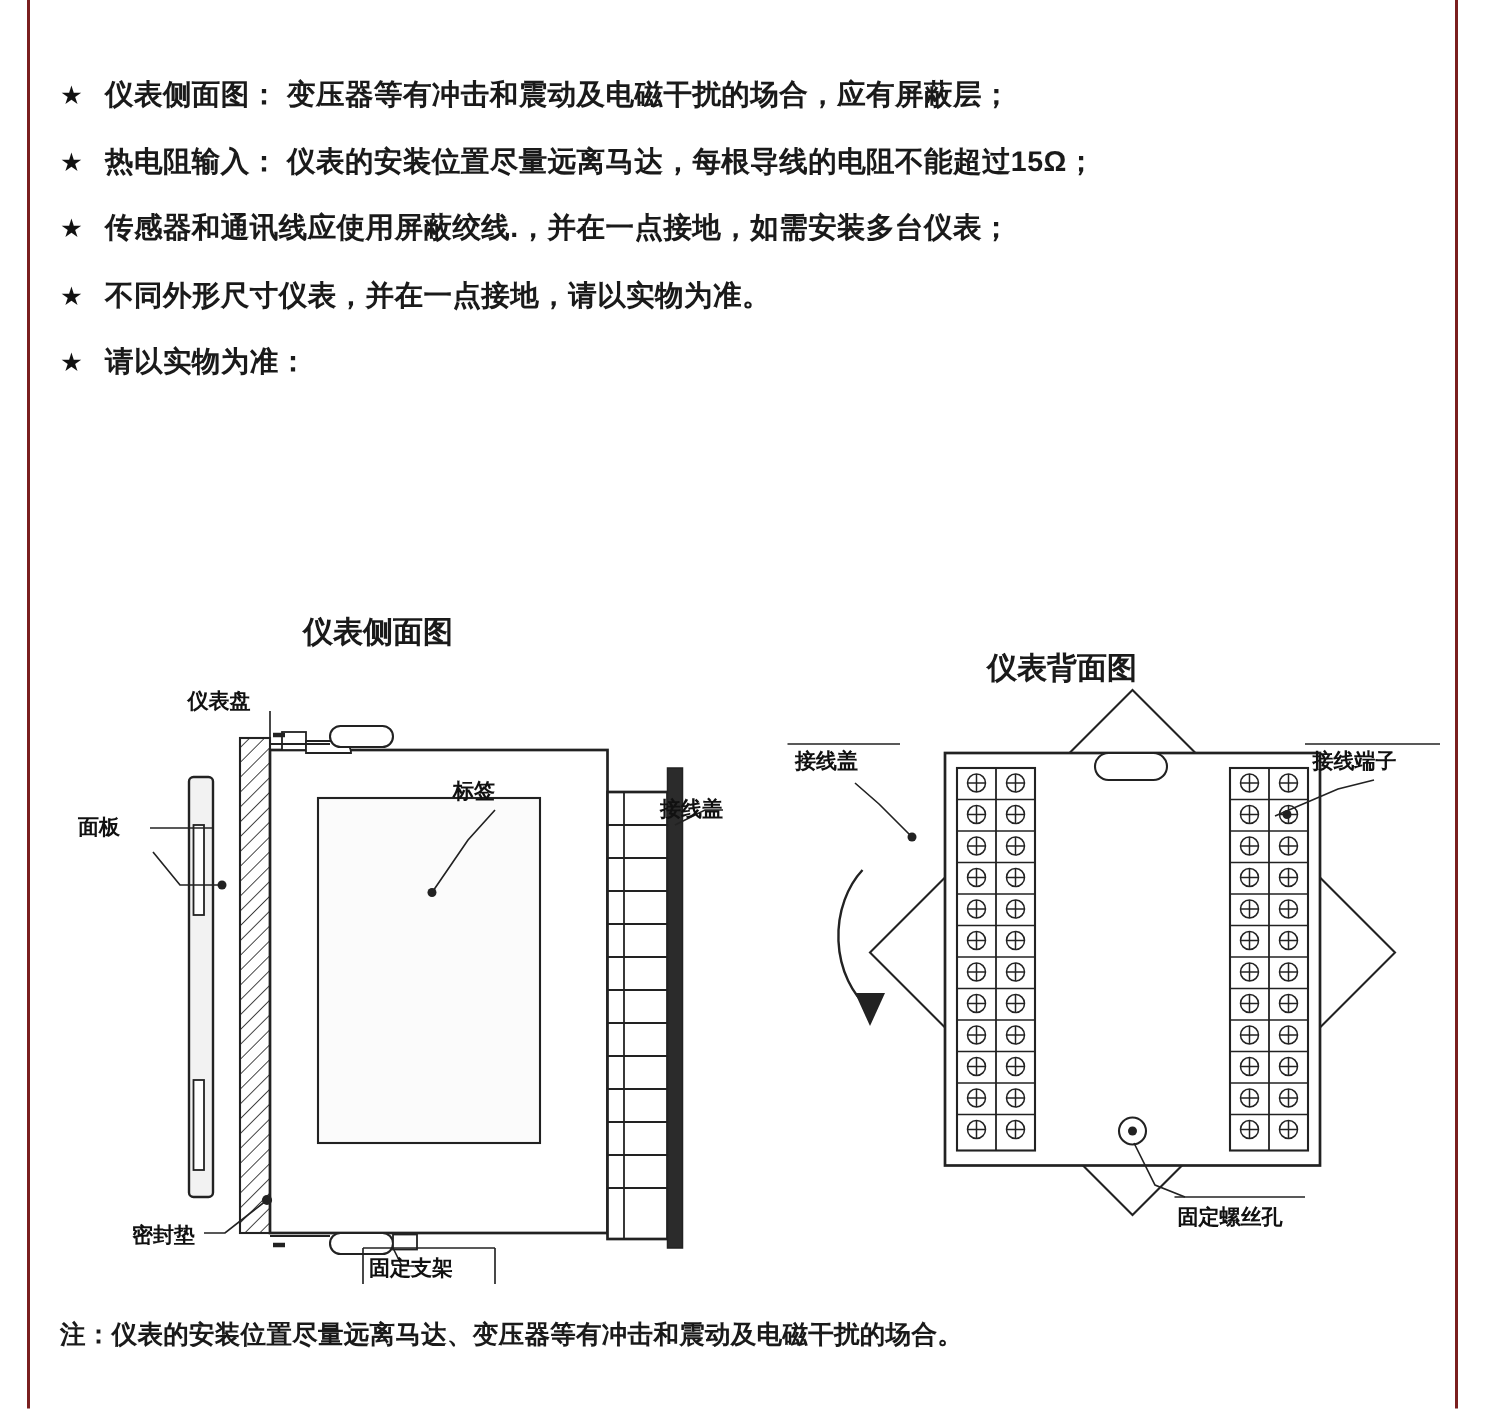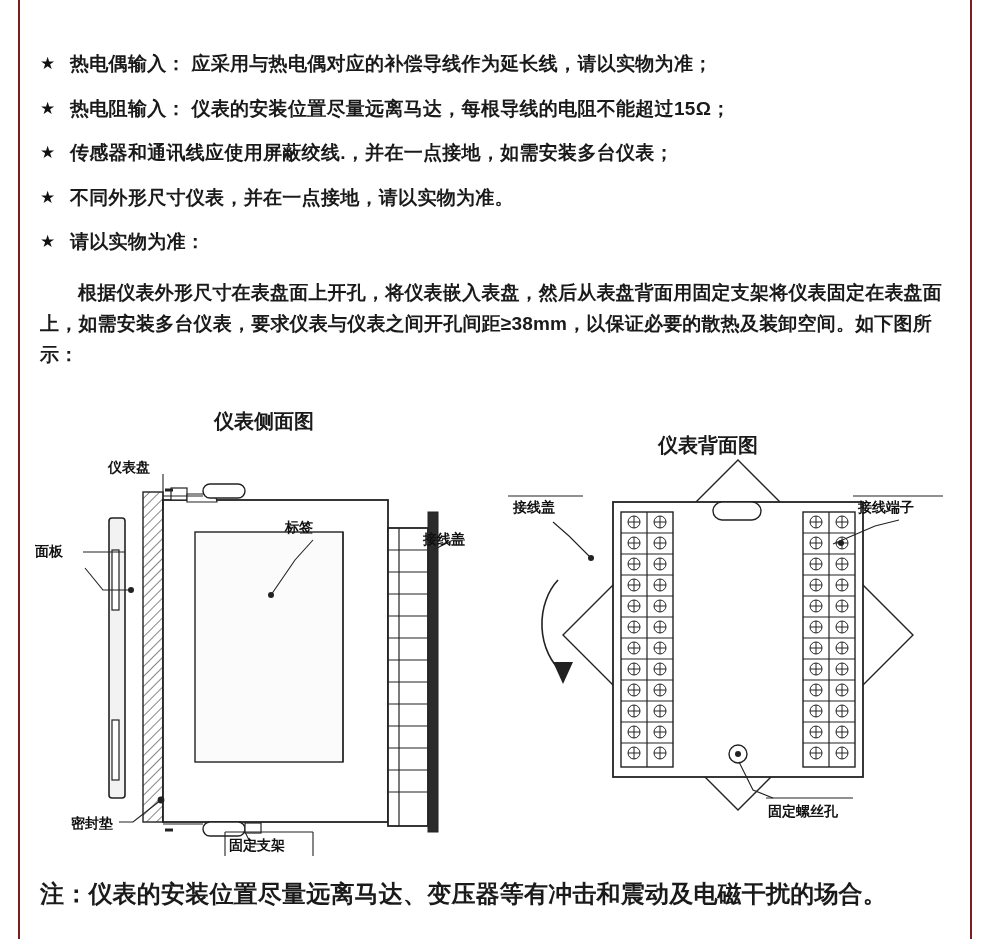--- a/index.html
+++ b/index.html
@@ -77,41 +77,41 @@
     letter-spacing: 0.2px;
   }
   .para .indent { display: inline-block; width: 38px; }
 
   
   .fig-caption {
     position: absolute;
     font-size: 20px;
     font-weight: bold;
   }
-  #cap-left { left: 202px; top: 408px; margin-left: 12px; }
+  #cap-left { left: 202px; top: 408px; }
   #cap-right { left: 658px; top: 432px; }
 
   
   .diagram {
     position: absolute;
-    left: 13px;
+    left: 30px;
     top: 440px;
     width: 930px;
     height: 420px;
     text-decoration: underline;
   }
   .diagram svg { display: block; }
 
   
   .note {
     position: absolute;
     left: 40px;
     top: 878px;
     width: 920px;
-    font-size: 24px;
+    font-size: 17px;
     font-weight: bold;
     letter-spacing: 0.2px;
   }
 
   .lbl {
     font-family: "Liberation Sans", "DejaVu Sans", sans-serif;
     font-size: 14px;
     font-weight: bold;
     fill: #111;
   }
@@ -122,22 +122,22 @@
 <div class="page">
 
   <div class="edge-rule left"></div>
   <div class="edge-rule right"></div>
 
   <div class="bullets">
 
     <div class="bullet-row">
       <span class="star">★</span>
       <span class="bullet-text">
-        <span class="lead">热电偶输入：</span>
-        <span class="body">应采用与热电偶对应的补偿导线作为延长线，请以实物为准；</span>
+        <span class="lead">仪表侧面图：</span>
+        <span class="body">变压器等有冲击和震动及电磁干扰的场合，应有屏蔽层；</span>
       </span>
     </div>
 
     <div class="bullet-row">
       <span class="star">★</span>
       <span class="bullet-text">
         <span class="lead">热电阻输入：</span>
         <span class="body">仪表的安装位置尽量远离马达，每根导线的电阻不能超过15Ω；</span>
       </span>
     </div>
@@ -158,21 +158,20 @@
 
     <div class="bullet-row">
       <span class="star">★</span>
       <span class="bullet-text">
         <span class="lead">请以实物为准：</span>
       </span>
     </div>
 
   </div>
 
-  <div class="para"><span class="indent"></span><span>根据仪表外形尺寸在表盘面上开孔，将仪表嵌入表盘，然后从表盘背面用固定支架将仪表固定在表盘面上，如需安装多台仪表，要求仪表与仪表之间开孔间距≥38mm，以保证必要的散热及装卸空间。如下图所示：</span></div>
 
   <div class="fig-caption" id="cap-left">仪表侧面图</div>
   <div class="fig-caption" id="cap-right">仪表背面图</div>
 
   <div class="diagram">
     <svg width="930" height="420" viewBox="0 0 930 420" xmlns="http://www.w3.org/2000/svg">
       <defs>
         <pattern id="hatch" width="7" height="7" patternTransform="rotate(45)" patternUnits="userSpaceOnUse">
           <line x1="0" y1="0" x2="0" y2="7" stroke="#333" stroke-width="1.2"></line>
         </pattern>

